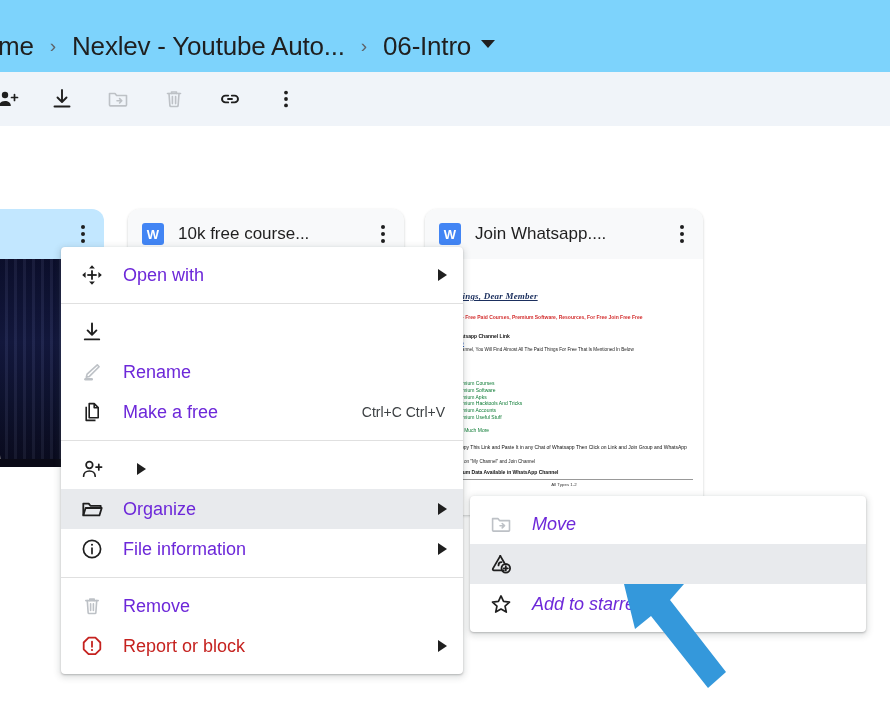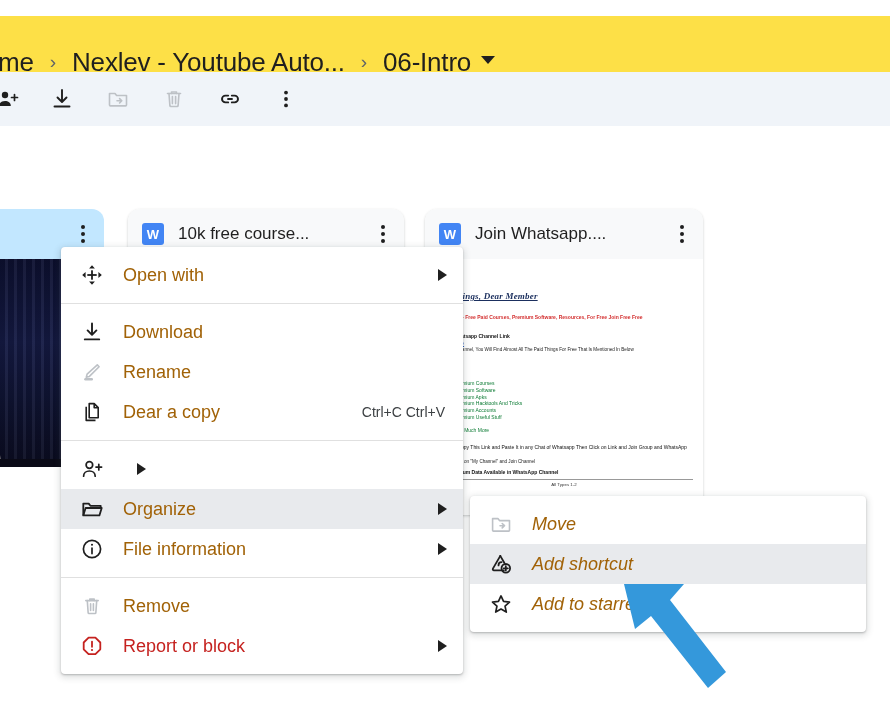--- a/index.html
+++ b/index.html
@@ -7,22 +7,22 @@
     width: 890px; height: 721px;
     overflow: hidden;
     background: #ffffff;
     font-family: "Liberation Sans", sans-serif;
     -webkit-font-smoothing: antialiased;
   }
   #app { position: relative; width: 890px; height: 721px; background: #fff; }
 
   
   .breadcrumb-bar {
-    position: absolute; left: 0; top: 16px; width: 890px; height: 93px;
-    background: #fde047;
+    position: absolute; left: 0; top: 0; width: 890px; height: 93px;
+    background: #7dd3fc;
     display: flex; align-items: center;
   }
   .crumb {
     font-size: 26px; color: #1f1f1f; letter-spacing: -0.2px;
     white-space: nowrap;
   }
   .crumb.first { margin-left: -2px; }
   .crumb-sep {
     font-size: 19px; color: #5f6368; margin: 0 16px; line-height: 1;
     display: inline-block; transform: translateY(-1px);
@@ -137,23 +137,23 @@
     padding: 0 16px 0 0;
     cursor: default;
   }
   .mi.hl { background: #e8eaed; }
   .mi-icon {
     width: 62px; flex: 0 0 62px;
     display: flex; align-items: center; justify-content: center;
   }
   .mi-icon svg { display: block; }
   .mi-label {
-    flex: 1; font-size: 18px; color: #a16207; white-space: nowrap;
-  }
-  .mi.disabled .mi-label { color: #a16207; }
+    flex: 1; font-size: 18px; color: #6d28d9; white-space: nowrap;
+  }
+  .mi.disabled .mi-label { color: #6d28d9; }
   .mi.danger .mi-label { color: #c5221f; }
   .mi-short {
     font-size: 14px; color: #3c4043; margin-left: 14px; white-space: nowrap;
     padding-right: 2px;
   }
   .mi-arrow {
     width: 0; height: 0; margin-left: 14px;
     border-top: 6px solid transparent;
     border-bottom: 6px solid transparent;
     border-left: 9px solid #1f1f1f;
@@ -310,42 +310,41 @@
     <div class="mi-sep"></div>
 
     <div class="mi">
       <span class="mi-icon">
         <svg width="24" height="24" viewBox="0 0 24 24" fill="none" stroke="#1f1f1f" stroke-width="1.9" stroke-linecap="round" stroke-linejoin="round">
           <path d="M12 3.5v10.5"></path>
             <path d="M7.6 10.4 12 14.8l4.4-4.4"></path>
             <path d="M4.8 19.4h14.4"></path>
         </svg>
       </span>
-      <span class="mi-label">Download</span>
     </div>
 
     <div class="mi disabled">
       <span class="mi-icon">
         <svg width="24" height="24" viewBox="0 0 24 24" fill="none" stroke="#bdc1c6" stroke-width="1.6" stroke-linecap="round" stroke-linejoin="round">
           <path d="M17.3 4.9 19.1 6.7 9.4 16.4 6.3 17.2l.8-3.1z"></path>
           <path d="M5.4 19.2h6.4" stroke-width="2.4"></path>
         </svg>
       </span>
       <span class="mi-label">Rename</span>
     </div>
 
     <div class="mi">
       <span class="mi-icon">
         <svg width="24" height="24" viewBox="0 0 24 24" fill="none" stroke="#1f1f1f" stroke-width="1.6" stroke-linejoin="round">
           <path d="M9.2 3.6h5l4 4v10.2H9.2z"></path>
           <path d="M14.2 3.6v4.1h4"></path>
           <path d="M6.2 6.8v13.6h9.3"></path>
         </svg>
       </span>
-      <span class="mi-label">Dear a copy</span>
+      <span class="mi-label">Make a free</span>
       <span class="mi-short">Ctrl+C Ctrl+V</span>
     </div>
 
     <div class="mi-sep"></div>
 
     <div class="mi">
       <span class="mi-icon">
         <svg width="24" height="24" viewBox="0 0 24 24" fill="none" stroke="#1f1f1f" stroke-width="1.7" stroke-linecap="round" stroke-linejoin="round">
           <circle cx="9.4" cy="8" r="3.3"></circle>
           <path d="M3.6 19.2c0-3.2 2.6-5.2 5.8-5.2s5.8 2 5.8 5.2"></path>
@@ -420,21 +419,20 @@
     <div class="mi hl">
       <span class="mi-icon">
         <svg width="24" height="24" viewBox="0 0 24 24" fill="none" stroke="#1f1f1f" stroke-width="1.8" stroke-linejoin="round" stroke-linecap="round">
           <path d="M11.3 3.9 3.9 16.6a1.2 1.2 0 0 0 1.05 1.8h9.9"></path>
           <path d="M11.3 3.9l4.1 7.1"></path>
           <path d="M9.5 13.4c0-1.9 1.3-3.2 3-3.2"></path>
           <circle cx="16.8" cy="16.3" r="4.3"></circle>
           <path d="M16.8 14.2v4.2M14.7 16.3h4.2"></path>
         </svg>
       </span>
-      <span class="mi-label">Add shortcut</span>
     </div>
 
     <div class="mi">
       <span class="mi-icon">
         <svg width="24" height="24" viewBox="0 0 24 24" fill="none" stroke="#1f1f1f" stroke-width="1.7" stroke-linejoin="round">
           <path d="M12 3.9l2.55 5.5 5.95.65-4.45 4.05 1.25 5.95L12 17.1l-5.3 2.95 1.25-5.95L3.5 10.05l5.95-.65z"></path>
         </svg>
       </span>
       <span class="mi-label">Add to starred</span>
     </div>

